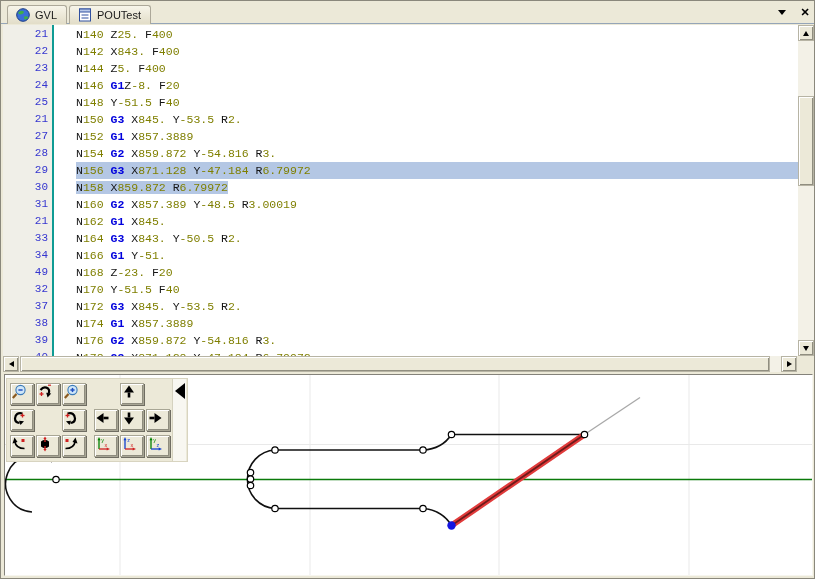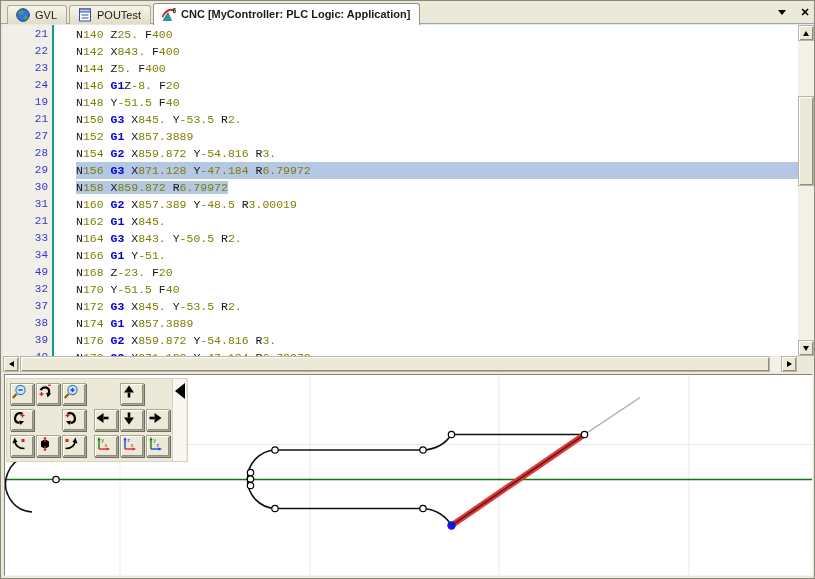--- a/index.html
+++ b/index.html
@@ -76,45 +76,37 @@
         </div>
         <div class="tab">
           <span class="ticon"><svg viewBox="0 0 16 16">
               <rect x="2.5" y="2" width="11" height="12" fill="#ffffff" stroke="#3050a0"></rect>
               <rect x="2.5" y="2" width="11" height="3" fill="#b8c8e8" stroke="#3050a0"></rect>
               <line x1="4.5" y1="8" x2="11.5" y2="8" stroke="#3050a0"></line>
               <line x1="4.5" y1="11" x2="11.5" y2="11" stroke="#3050a0"></line>
             </svg></span>
           <span>POUTest</span>
         </div>
-        <div class="tab active">
-          <span class="ticon"><svg viewBox="0 0 16 16">
-              <polygon points="2,14.5 7,6.5 10.5,14.5" fill="#1b9e9e" stroke="#117070" stroke-width="0.6"></polygon>
-              <path d="M1.5 11 Q6 1.5 13.5 4.5" stroke="#d42020" stroke-width="1.8" fill="none"></path>
-              <text x="11.5" y="6.5" font-size="6.5" font-family="Liberation Sans,sans-serif" fill="#202020">6</text>
-            </svg></span>
-          <span>CNC [MyController: PLC Logic: Application]</span>
-        </div>
       </div>
     <div class="tab-controls">
       <span class="tc">
           <i class="tri-down"></i>
         </span>
       <span class="tc">✕</span>
     </div>
   </div>
 
   <div class="editor">
     <div class="gutter-strip"></div>
     <div class="gutter" id="gutter">
         <div class="gnum" style="color: rgb(53, 53, 207);">21</div>
         <div class="gnum" style="color: rgb(53, 53, 207);">22</div>
         <div class="gnum" style="color: rgb(53, 53, 207);">23</div>
         <div class="gnum" style="color: rgb(53, 53, 207);">24</div>
-        <div class="gnum" style="color: rgb(53, 53, 207);">19</div>
+        <div class="gnum" style="color: rgb(53, 53, 207);">25</div>
         <div class="gnum" style="color: rgb(53, 53, 207);">21</div>
         <div class="gnum" style="color: rgb(53, 53, 207);">27</div>
         <div class="gnum" style="color: rgb(53, 53, 207);">28</div>
         <div class="gnum" style="color: rgb(53, 53, 207);">29</div>
         <div class="gnum" style="color: rgb(53, 53, 207);">30</div>
         <div class="gnum" style="color: rgb(53, 53, 207);">31</div>
         <div class="gnum" style="color: rgb(53, 53, 207);">21</div>
         <div class="gnum" style="color: rgb(53, 53, 207);">33</div>
         <div class="gnum" style="color: rgb(53, 53, 207);">34</div>
         <div class="gnum" style="color: rgb(53, 53, 207);">49</div>

